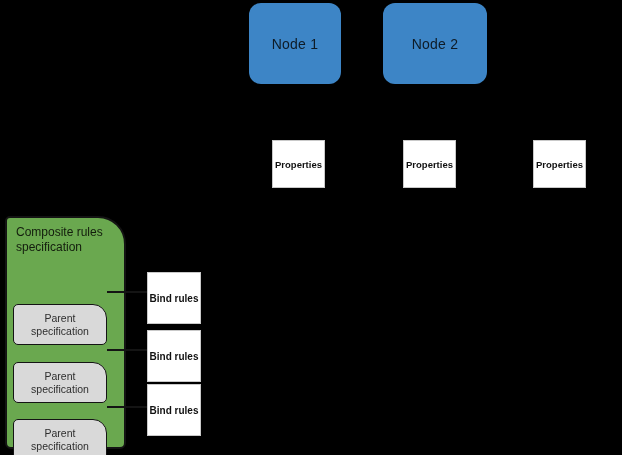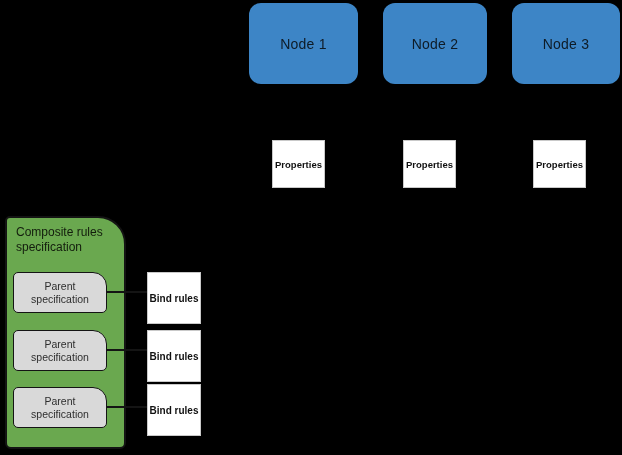--- a/index.html
+++ b/index.html
@@ -33,21 +33,21 @@
     height: 81px;
     background: var(--node_fill, #3d85c6);
     border-radius: 12px;
     display: flex;
     align-items: center;
     justify-content: center;
     font-size: 14px;
     color: var(--node_text, #0e1b26);
     letter-spacing: 0.2px;
   }
-  .node1 { left: 249px; width: 109px; }
+  .node1 { left: 249px; width: 92px; }
   .node2 { left: 383px; width: 104px; }
   .node3 { left: 512px; width: 108px; }
 
   
   .props {
     position: absolute;
     top: 140px;
     width: 53px;
     height: 48px;
     background: var(--box_fill, #fff);
@@ -94,20 +94,21 @@
     border: 1.5px solid var(--border_dark, #141414);
     border-radius: 5px 14px 5px 5px;
     display: flex;
     align-items: center;
     justify-content: center;
     text-align: center;
     font-size: 10.5px;
     line-height: 12.5px;
     color: #2e2e2e;
     padding: 0 8px;
+    margin-top: 32px;
   }
   .parent1 { top: 272px; }
   .parent2 { top: 330px; }
   .parent3 { top: 387px; }
 
   
   .connector {
     position: absolute;
     left: 107px;
     width: 41px;
@@ -142,23 +143,20 @@
 <body>
 
 <div class="stage">
 
   <div class="node node1">
     <span>Node 1</span>
   </div>
   <div class="node node2">
     <span>Node 2</span>
   </div>
-  <div class="node node3">
-    <span>Node 3</span>
-  </div>
 
   <div class="props props1">
     <span>Properties</span>
   </div>
   <div class="props props2">
     <span>Properties</span>
   </div>
   <div class="props props3">
     <span>Properties</span>
   </div>

